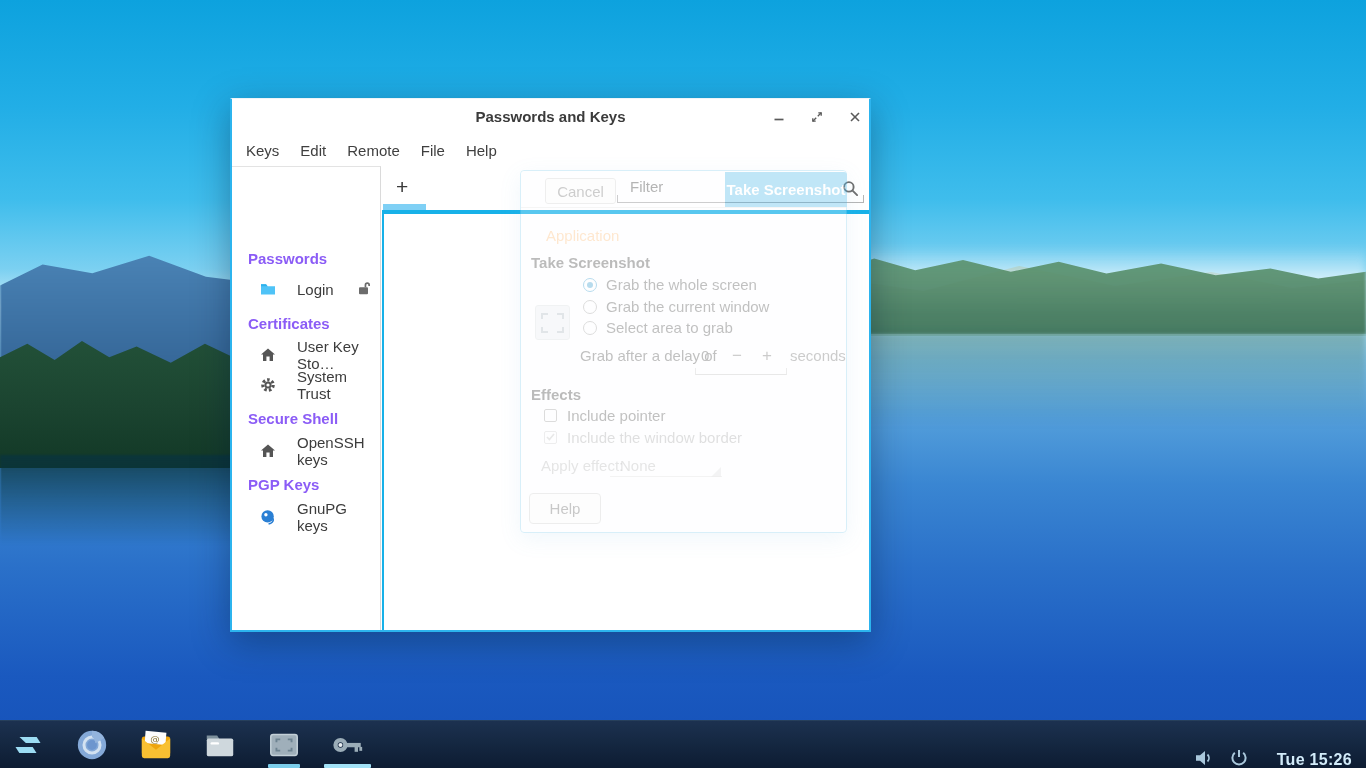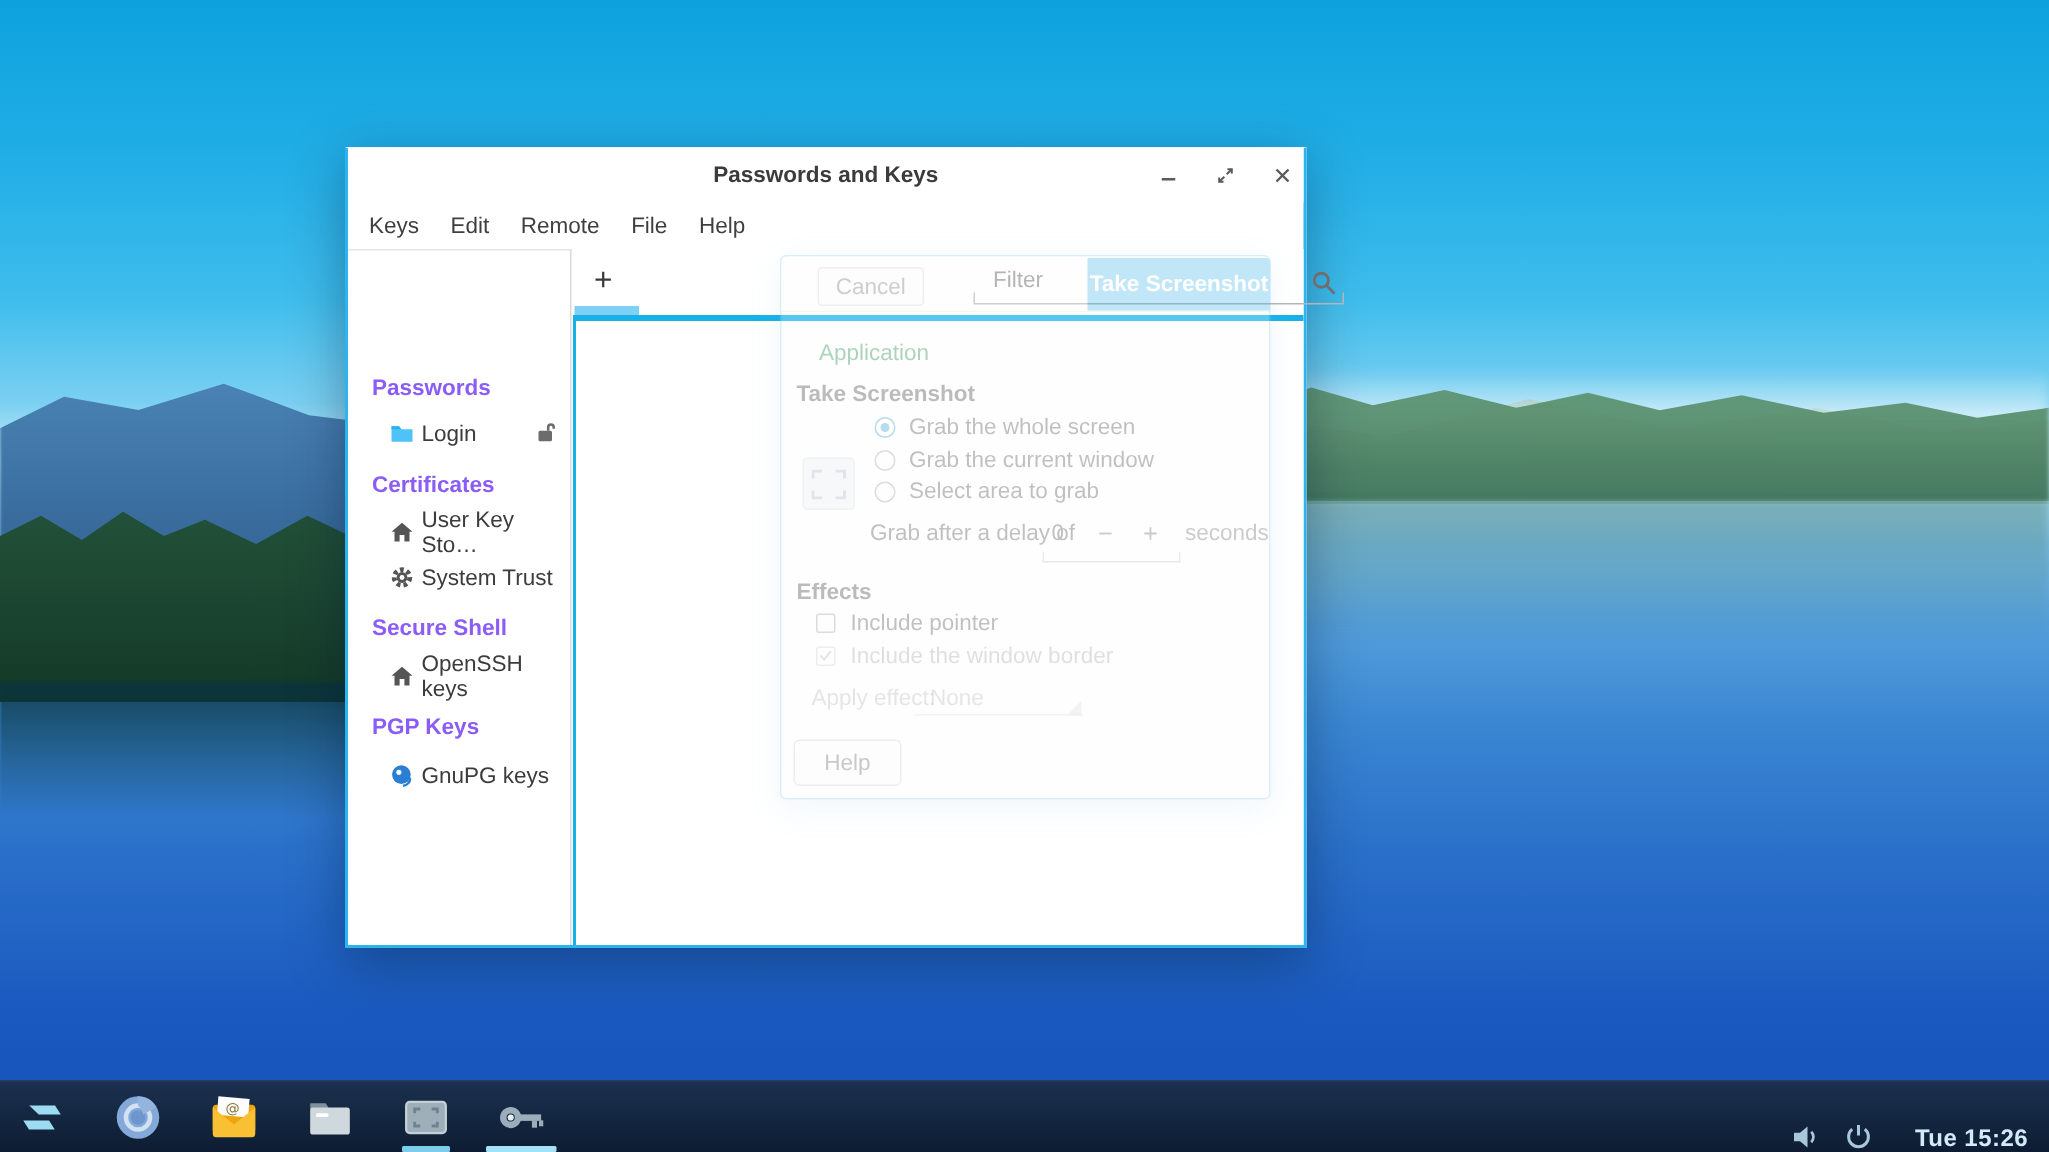--- a/index.html
+++ b/index.html
@@ -41,52 +41,52 @@
   .wbtn{position:absolute;top:9px;width:18px;height:18px;display:flex;align-items:center;justify-content:center;cursor:default;}
   .wbtn svg{display:block;}
   .menubar{position:absolute;left:0;top:36px;height:31px;display:flex;align-items:center;
     padding-left:13px;gap:19px;font-size:15px;color:#3f3f3f;}
   .menubar .mitem{padding:2px 1px;}
 
   .sidebar{position:absolute;left:0;top:67px;bottom:0;width:149px;background:#fff;
     border-top:1px solid #e3e3e3;border-right:1px solid #dadada;}
   .srow{position:absolute;left:0;right:0;height:26px;display:flex;align-items:center;font-size:15px;}
   .shead{font-weight:bold;color:#8b5cf6;padding-left:16px;}
-  .sitem{color:#3c3c3c;padding-left:28px;gap:5px;}
+  .sitem{color:#3c3c3c;padding-left:28px;gap:21px;}
   .sitem .si{width:16px;height:16px;flex:0 0 16px;display:flex;}
   .slock{position:absolute;left:124px;top:4px;width:16px;height:16px;}
 
   .main{position:absolute;left:150px;top:67px;right:0;bottom:0;background:#fff;}
   .plus{position:absolute;left:14px;top:10px;font-size:21px;color:#3a3a3a;line-height:22px;}
   .tab-ind{position:absolute;left:1px;top:38px;width:43px;height:6px;background:#7fd0f5;}
   .nb-h{position:absolute;left:0;top:44px;right:0;height:4px;background:#17b1e8;}
   .nb-v{position:absolute;left:0;top:44px;bottom:0;width:2px;background:#17b1e8;}
 
   .filter-wrap{position:absolute;left:235px;top:9px;width:247px;height:28px;
-    border-bottom:1px solid #b5b5b5;margin-left:32px;}
+    border-bottom:1px solid #b5b5b5;}
   .filter-wrap input{width:100%;height:100%;border:none;outline:none;background:transparent;
     font-family:"Liberation Sans",sans-serif;font-size:15px;color:#444;padding:0 26px 4px 13px;}
   .filter-wrap input::placeholder{color:#8f8f8f;opacity:1;}
   .ftick{position:absolute;bottom:0;width:1px;height:7px;background:#b5b5b5;}
   .ftick.l{left:0;} .ftick.r{right:0;}
   .fmag{position:absolute;right:5px;top:5px;width:17px;height:17px;}
 
   
   .dialog{position:absolute;left:520px;top:170px;width:327px;height:363px;
     background:rgba(250,252,254,.84);border:1px solid #8ed2ef;border-radius:4px;
     box-shadow:0 6px 22px rgba(110,175,220,.30);opacity:.34;font-size:15px;color:#4a4a4a;}
   .dialog .hb{position:absolute;left:0;right:0;top:0;height:37px;
     background:rgba(252,253,254,.9);border-bottom:1px solid #e4e4e4;border-radius:4px 4px 0 0;}
   .btn-cancel{position:absolute;left:24px;top:7px;width:71px;height:26px;border:1px solid #cfcfcf;
     border-radius:3px;background:#fcfcfc;color:#6e6e6e;font-size:15px;
     display:flex;align-items:center;justify-content:center;}
   .btn-shot{position:absolute;left:204px;top:1px;width:122px;height:35px;background:#49b7ea;
     color:#fff;font-weight:bold;font-size:15px;display:flex;align-items:center;justify-content:center;
     border-radius:0 3px 0 0;}
-  .d-app{position:absolute;left:25px;top:56px;color:#15803d;}
+  .d-app{position:absolute;left:25px;top:56px;color:#fdba74;}
   .d-sec1{position:absolute;left:10px;top:83px;font-weight:bold;color:#3a3a3a;}
   .thumb{position:absolute;left:14px;top:134px;width:35px;height:35px;background:#e9edf1;
     border:1px solid #d4dade;border-radius:3px;display:flex;align-items:center;justify-content:center;}
   .rrow{position:absolute;left:62px;height:17px;display:flex;align-items:center;gap:9px;}
   .radio{width:14px;height:14px;border:1.6px solid #9a9a9a;border-radius:50%;flex:0 0 14px;position:relative;}
   .radio.sel{border-color:#2f97cc;}
   .radio.sel::after{content:"";position:absolute;left:3px;top:3px;width:6px;height:6px;border-radius:50%;background:#2f97cc;}
   .delay{position:absolute;left:59px;top:176px;height:17px;display:flex;align-items:center;color:#4a4a4a;}
   .spin-val{position:absolute;left:180px;top:176px;color:#4a4a4a;}
   .spin-m{position:absolute;left:211px;top:175px;font-size:17px;color:#6a6a6a;}

